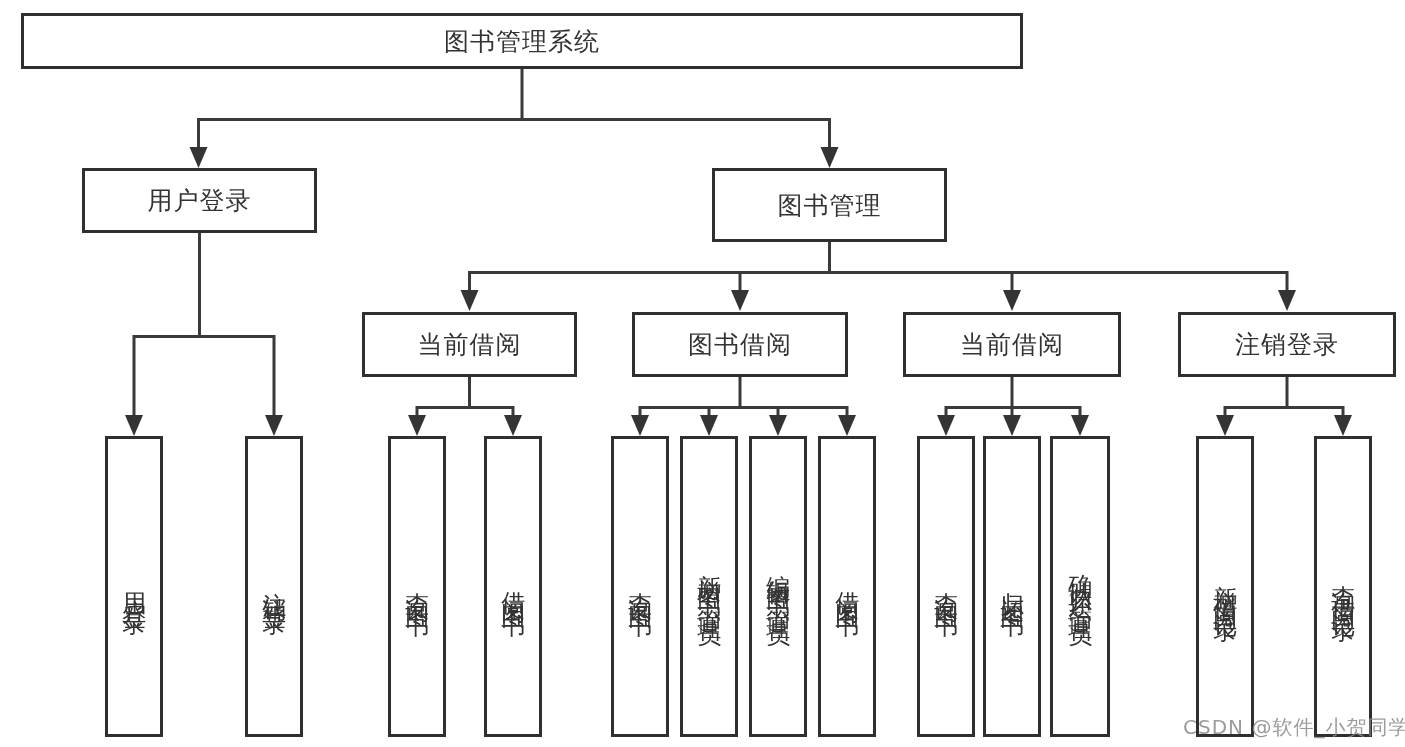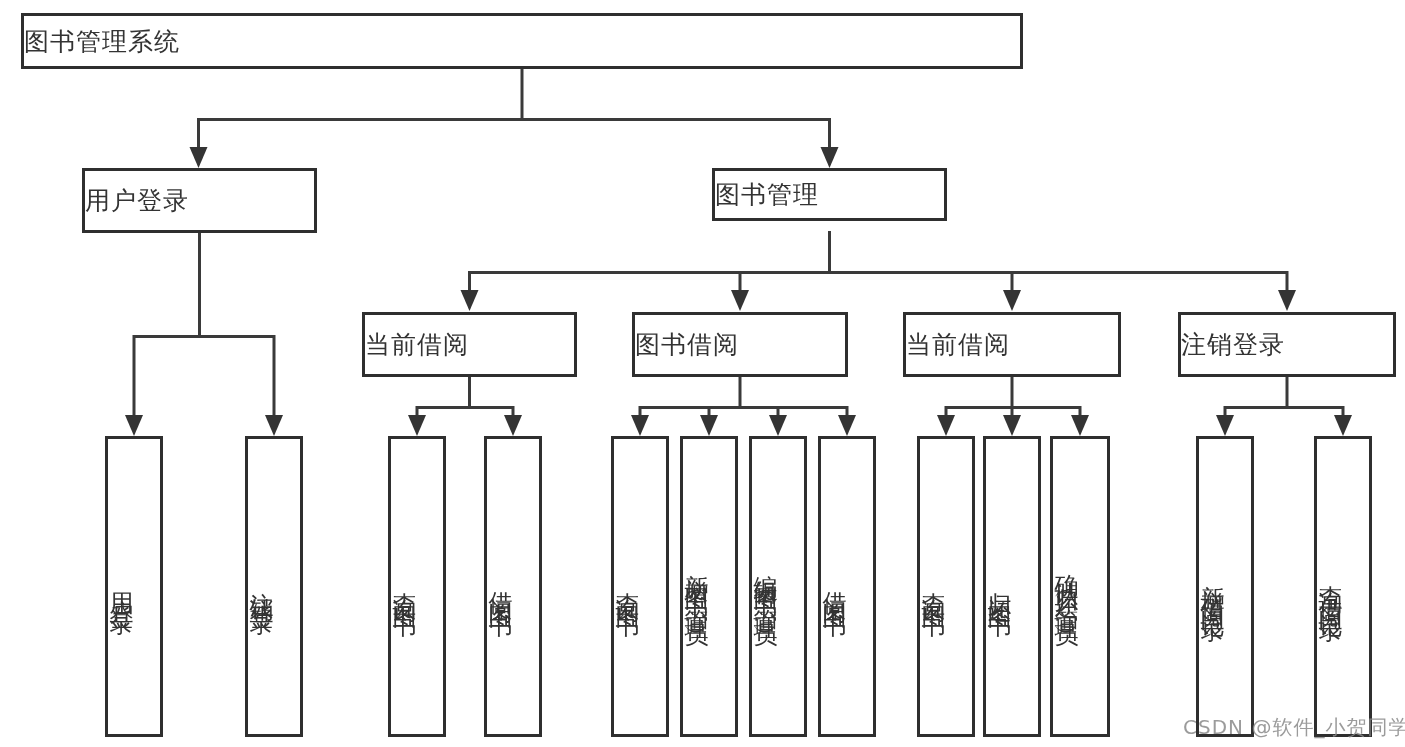--- a/index.html
+++ b/index.html
@@ -3,21 +3,21 @@
 <meta charset="utf-8">
 <style>
   html,body { margin:0; padding:0; background:#ffffff; }
   .canvas {
     position:relative; width:1405px; height:747px; background:#ffffff;
     font-family:"DejaVu Sans","Liberation Sans",sans-serif; overflow:hidden;
   }
   svg.connectors { position:absolute; left:0; top:0; z-index:0; }
   .box, .vbox {
     position:absolute; box-sizing:border-box; background:#ffffff;
-    border:3px solid #2f2f2f; display:flex; align-items:center; 
+    border:3px solid #2f2f2f; display:flex; align-items:center; justify-content:center;
     z-index:1;
   }
   .box .lbl {
     font-size:25px; color:#333333; letter-spacing:1px; white-space:nowrap;
   }
   .vbox { top:436px; height:301px; }
   .vbox .vlbl {
     writing-mode:vertical-rl; text-orientation:mixed;
     font-size:24px; letter-spacing:7px; line-height:1.1; color:#333333;
   }
@@ -78,21 +78,21 @@
     <path d="M1334 415 H1352 L1343 436 Z" fill="#343434"></path>
   </svg>
 
   <div class="box" style="left:21px;top:13px;width:1002px;height:56px">
     <span class="lbl">图书管理系统</span>
   </div>
 
   <div class="box" style="left:82px;top:168px;width:235px;height:65px">
     <span class="lbl">用户登录</span>
   </div>
-  <div class="box" style="left:712px;top:168px;width:235px;height:53px">
+  <div class="box" style="left:712px;top:168px;width:235px;height:74px">
     <span class="lbl">图书管理</span>
   </div>
 
   <div class="box" style="left:362px;top:312px;width:215px;height:65px">
     <span class="lbl">当前借阅</span>
   </div>
   <div class="box" style="left:632px;top:312px;width:216px;height:65px">
     <span class="lbl">图书借阅</span>
   </div>
   <div class="box" style="left:903px;top:312px;width:218px;height:65px">

